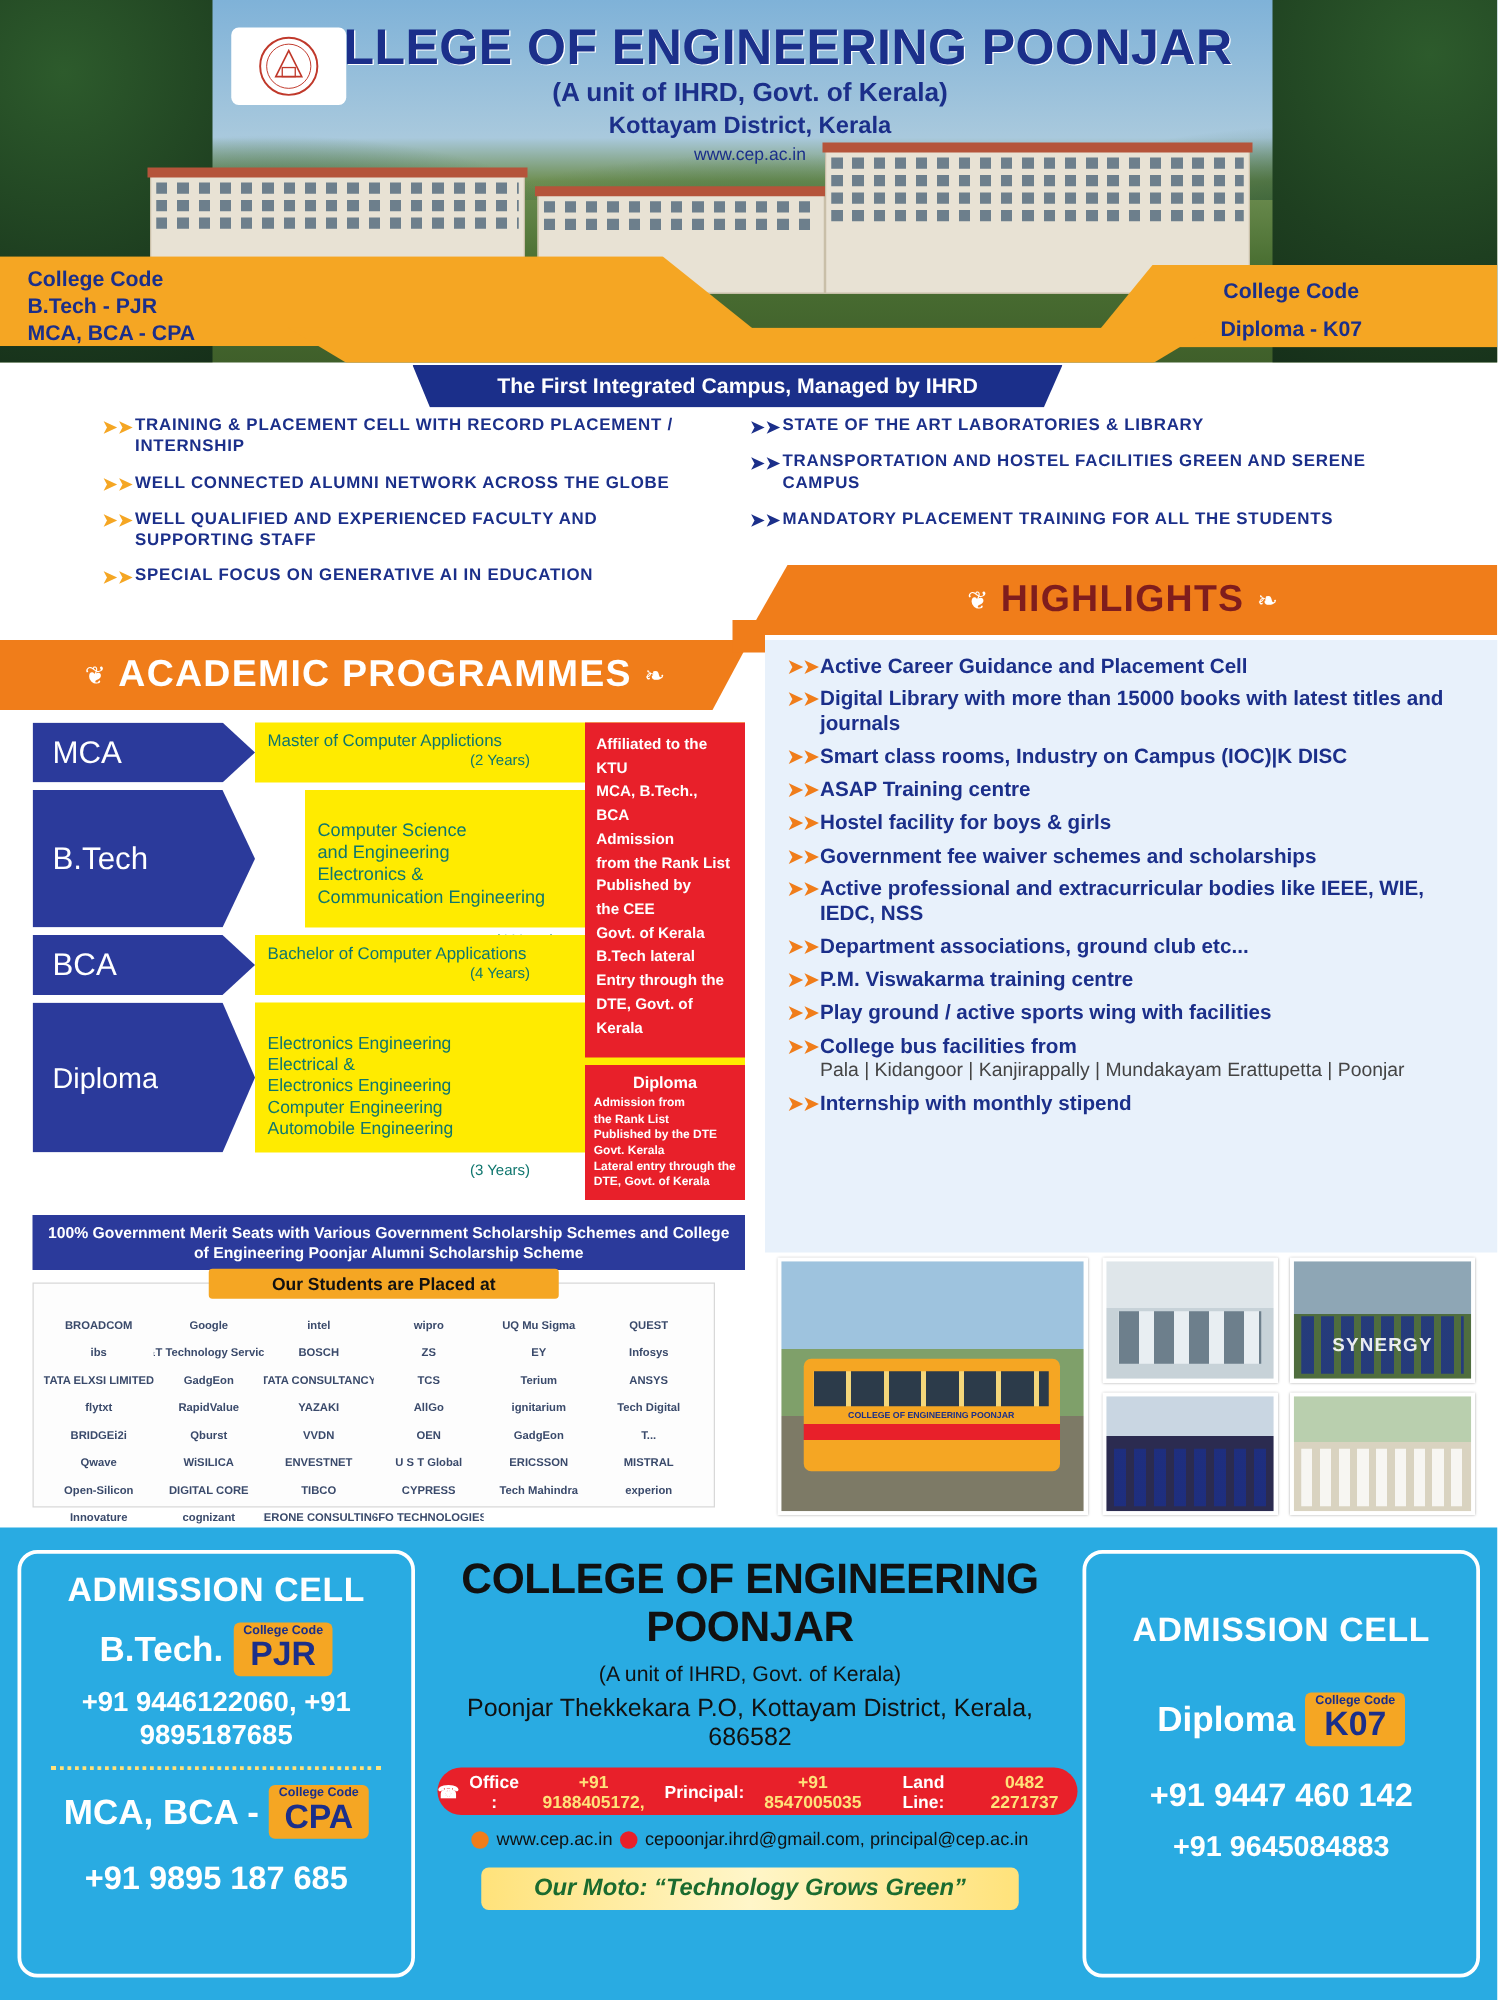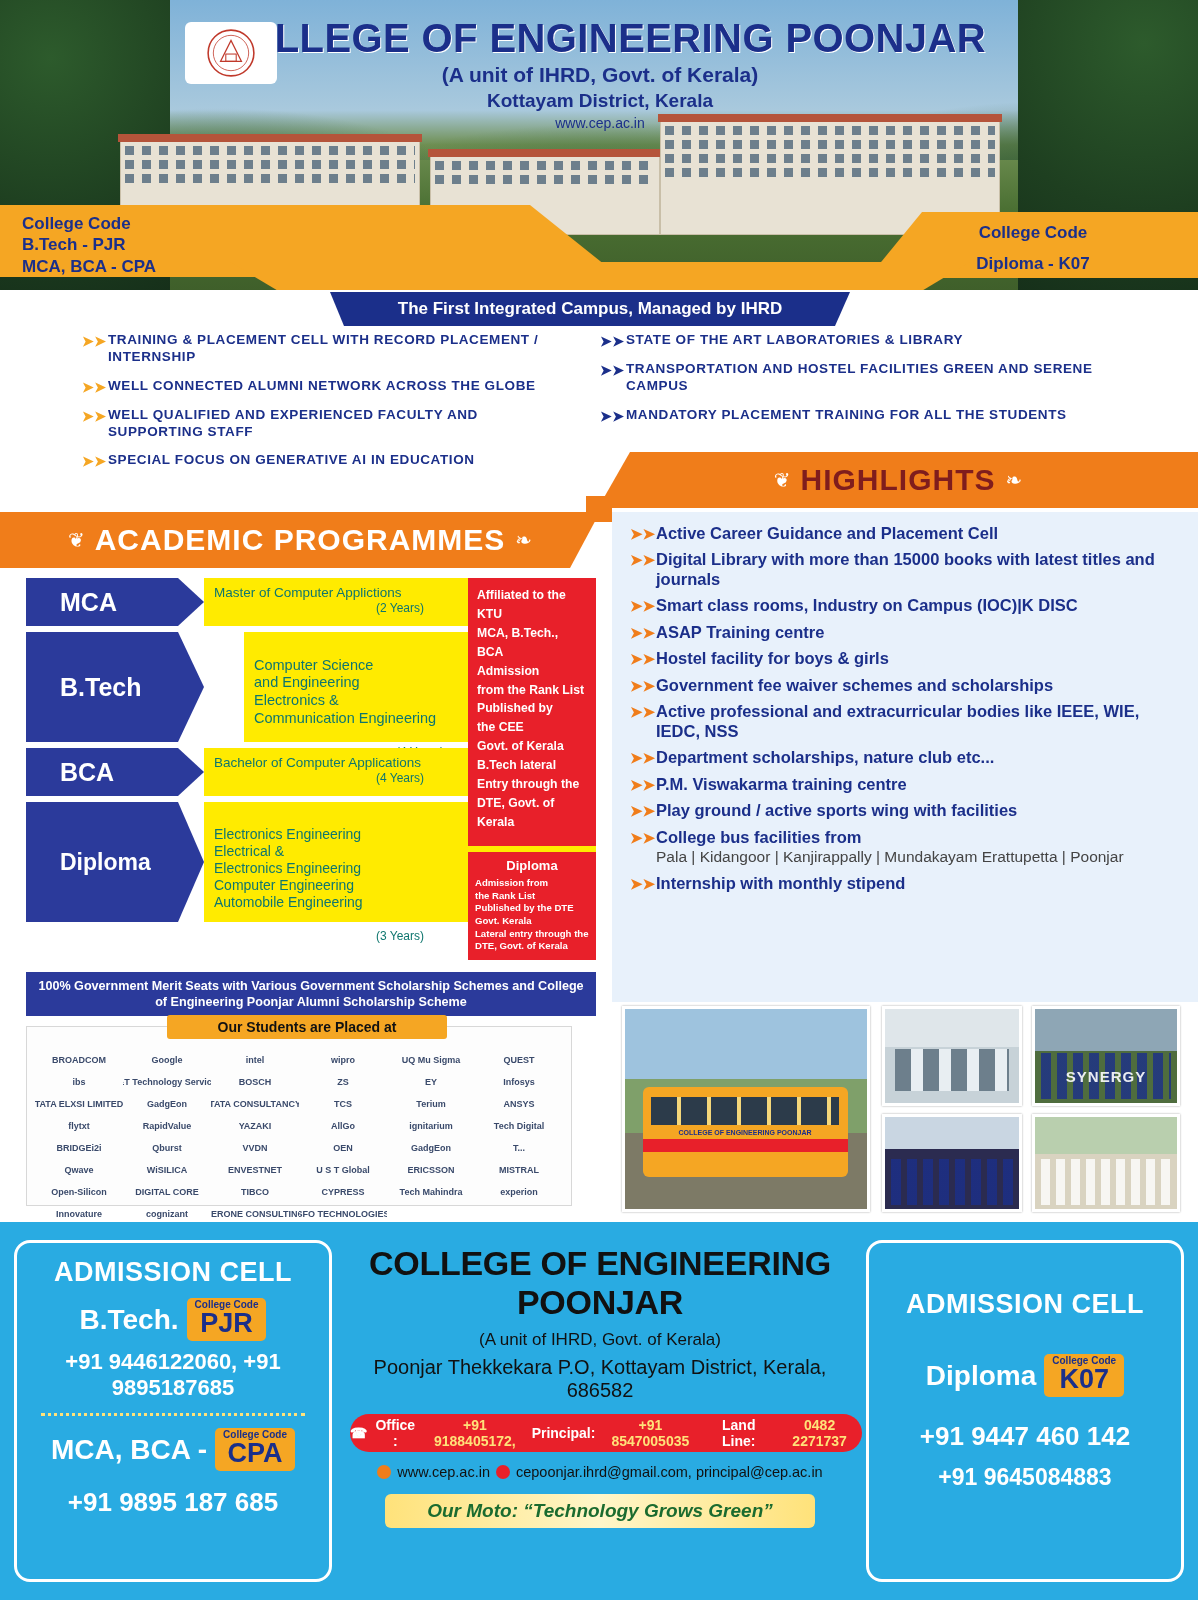--- a/index.html
+++ b/index.html
@@ -132,22 +132,22 @@
     background: #f07d1a; z-index: 6;
   }
 
   
   .prog {
     position: absolute; left: 26px; top: 578px; width: 570px;
   }
   .prog-row { display: flex; margin-bottom: 6px; align-items: stretch; }
   .prog-tag {
     width: 178px; background: #2b3a9b; color: #fff;
-    display: flex; align-items: center; padding-left: 34px;
-    font-size: 25px; font-weight: bold; position: relative;
+    display: flex; align-items: center; padding-left: 16px;
+    font-size: 25px; font-weight: normal; position: relative;
     clip-path: polygon(0 0, 152px 0, 178px 50%, 152px 100%, 0 100%);
   }
   .prog-desc {
     flex: 1; background: #ffeb00; color: #0f766e; padding: 7px 10px;
     font-size: 13.5px; font-weight: normal; line-height: 1.22;
   }
   .prog-desc .yrs { font-size: 12px; }
 
   .aff-box {
     position: absolute; left: 468px; top: 578px; width: 128px; height: 268px;
@@ -482,21 +482,21 @@
 </div>
 
 <div class="hl-panel">
   <div class="hl"><span class="arrow">➤➤</span><span>Active Career Guidance and Placement Cell</span></div>
   <div class="hl"><span class="arrow">➤➤</span><span>Digital Library with more than 15000 books with latest titles and journals</span></div>
   <div class="hl"><span class="arrow">➤➤</span><span>Smart class rooms, Industry on Campus (IOC)|K DISC</span></div>
   <div class="hl"><span class="arrow">➤➤</span><span>ASAP Training  centre</span></div>
   <div class="hl"><span class="arrow">➤➤</span><span>Hostel facility for boys &amp; girls</span></div>
   <div class="hl"><span class="arrow">➤➤</span><span>Government fee waiver schemes and scholarships</span></div>
   <div class="hl"><span class="arrow">➤➤</span><span>Active professional and extracurricular bodies like IEEE, WIE, IEDC, NSS</span></div>
-  <div class="hl"><span class="arrow">➤➤</span><span>Department scholarships, nature club etc...</span></div>
+  <div class="hl"><span class="arrow">➤➤</span><span>Department associations, ground club etc...</span></div>
   <div class="hl"><span class="arrow">➤➤</span><span>P.M. Viswakarma training centre</span></div>
   <div class="hl"><span class="arrow">➤➤</span><span>Play ground / active sports wing with facilities</span></div>
   <div class="hl">
     <span class="arrow">➤➤</span>
     <span>College bus facilities from</span>
     <div class="bus-list">Pala  |  Kidangoor   |  Kanjirappally   |   Mundakayam     Erattupetta   |   Poonjar</div>
   </div>
   <div class="hl"><span class="arrow">➤➤</span><span>Internship with monthly stipend</span></div>
 </div>
 

